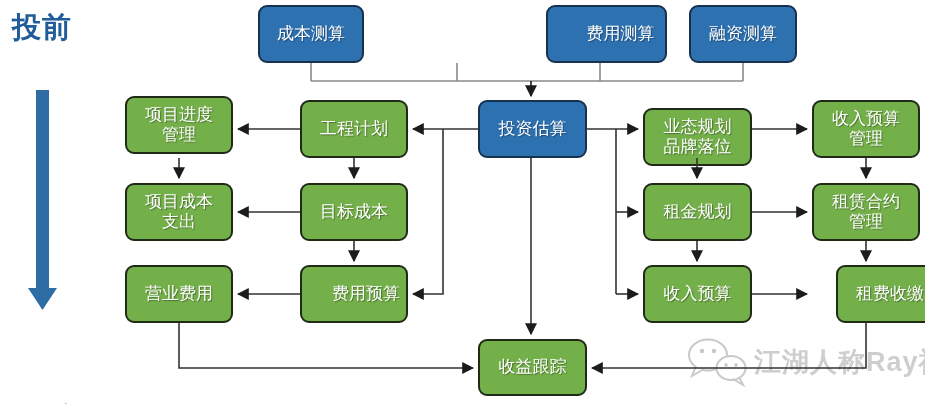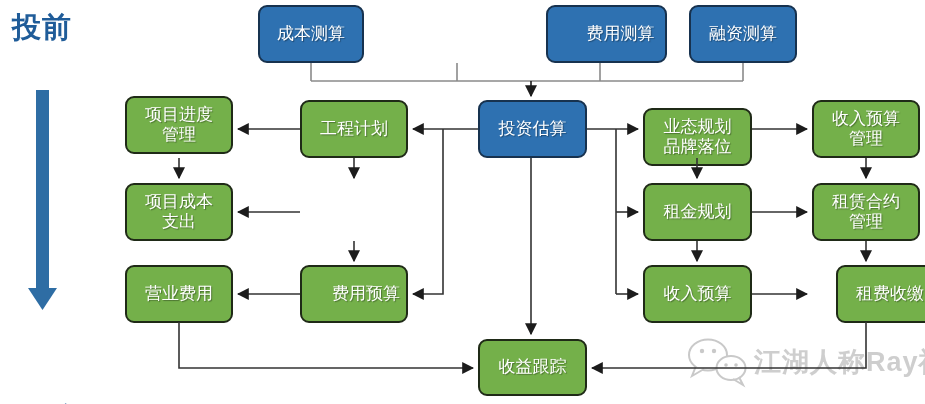--- a/index.html
+++ b/index.html
@@ -122,20 +122,21 @@
 管理</div>
   <div class="node green" style="left:300px;top:100px;width:108px;height:58px;">工程计划</div>
   <div class="node blue" style="left:478px;top:100px;width:109px;height:58px;">投资估算</div>
   <div class="node green" style="left:643px;top:100px;width:109px;height:58px;margin-top:8px;">业态规划
 品牌落位</div>
   <div class="node green" style="left:812px;top:100px;width:108px;height:58px;">收入预算
 管理</div>
 
   <div class="node green" style="left:125px;top:183px;width:108px;height:58px;">项目成本
 支出</div>
+  <div class="node green" style="left:300px;top:183px;width:108px;height:58px;">目标成本</div>
   <div class="node green" style="left:643px;top:183px;width:109px;height:58px;">租金规划</div>
   <div class="node green" style="left:812px;top:183px;width:108px;height:58px;">租赁合约
 管理</div>
 
   <div class="node green" style="left:125px;top:265px;width:108px;height:58px;">营业费用</div>
   <div class="node green" style="left:300px;top:265px;width:108px;height:58px;padding-left:24px;">费用预算</div>
   <div class="node green" style="left:643px;top:265px;width:109px;height:58px;">收入预算</div>
   <div class="node green" style="left:812px;top:265px;width:108px;height:58px;margin-left:24px;">租费收缴</div>
 
   <div class="node green" style="left:478px;top:339px;width:109px;height:57px;">收益跟踪</div>

